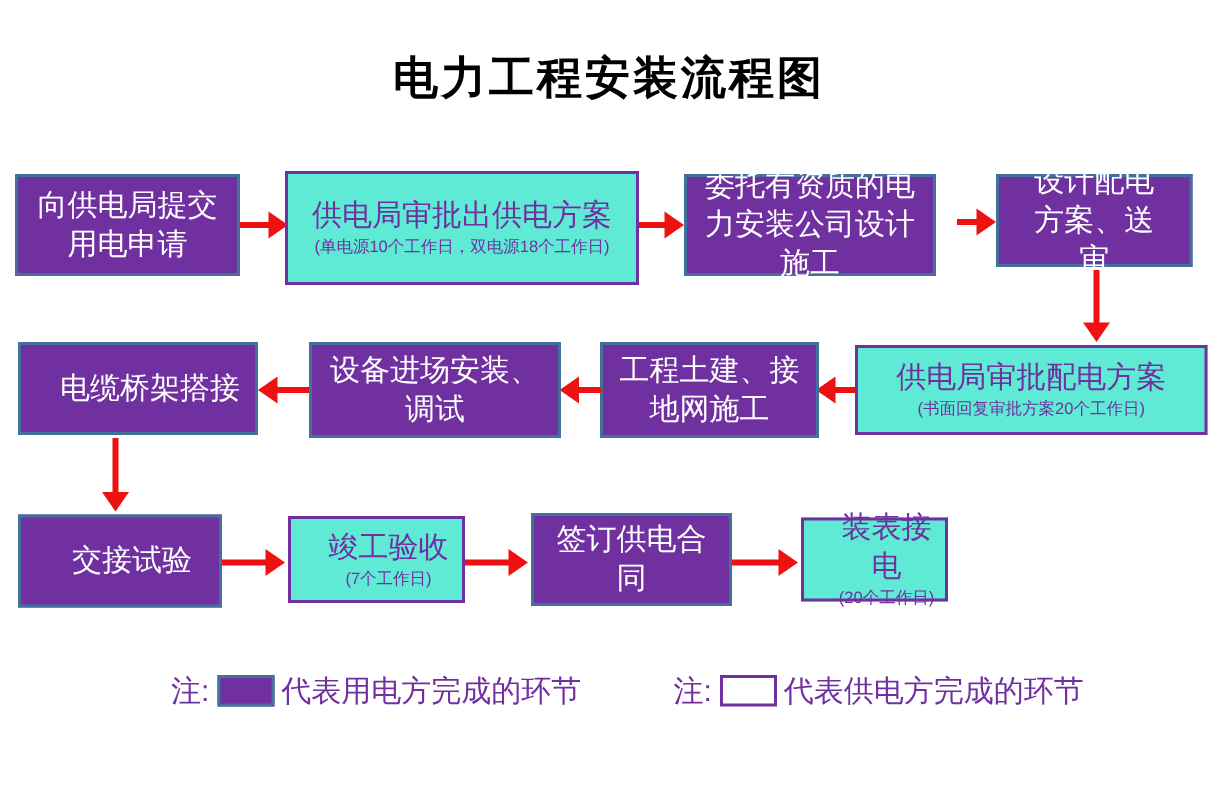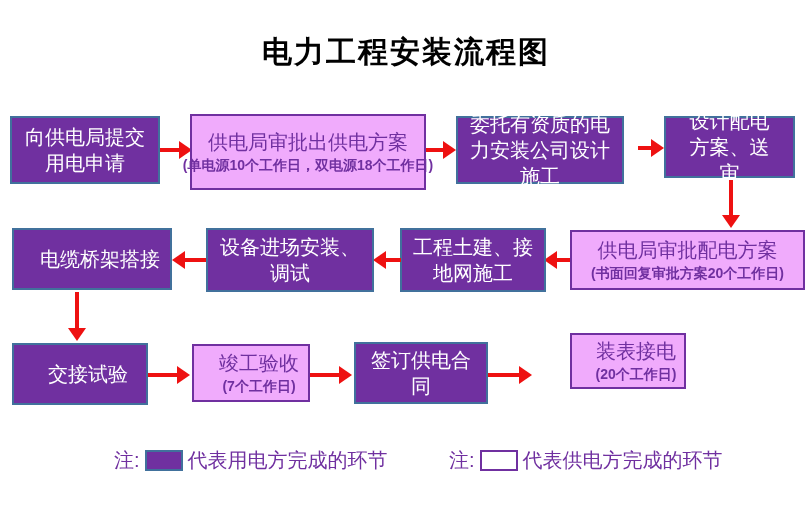--- a/index.html
+++ b/index.html
@@ -13,24 +13,24 @@
     font-size:30px;font-weight:700;color:#000;letter-spacing:2px;
   }
   .box{
     position:absolute;display:flex;flex-direction:column;align-items:center;justify-content:center;
     text-align:center;box-sizing:border-box;line-height:1.3;padding-left:16px;
   }
   .box.purple{
     background:#7030A0;border:2px solid #41719C;color:#ffffff;
   }
   .box.white{
-    background:#f0abfc;border:2px solid #7030A0;color:#7030A0;
+    background:#5eead4;border:2px solid #7030A0;color:#7030A0;
   }
   .box .lbl{font-size:20px;}
-  .box .sub{font-size:14px;white-space:nowrap;margin-top:1px;font-weight:bold;}
+  .box .sub{font-size:11px;white-space:nowrap;margin-top:1px;}
   
   .arr{position:absolute;}
   .arr .shaft{position:absolute;background:#ee1111;}
   .arr .head{position:absolute;width:0;height:0;}
   .arr.right{height:18px;}
   .arr.right .shaft{left:0;right:11px;top:7px;height:4px;}
   .arr.right .head{right:0;top:0;border-top:9px solid transparent;border-bottom:9px solid transparent;border-left:13px solid #ee1111;}
   .arr.left{height:18px;}
   .arr.left .shaft{left:11px;right:0;top:7px;height:4px;}
   .arr.left .head{left:0;top:0;border-top:9px solid transparent;border-bottom:9px solid transparent;border-right:13px solid #ee1111;}
@@ -148,21 +148,21 @@
 
   <div class="box purple" style="left:354px;top:342px;width:134px;height:62px;padding:0 12px;">
     <span class="lbl">签订供电合同</span>
   </div>
 
   <div class="arr right" style="left:488px;top:366px;width:44px;">
     <span class="shaft"></span>
       <span class="head"></span>
   </div>
 
-  <div class="box white" style="left:534px;top:333px;width:116px;height:56px;margin-left:36px;">
+  <div class="box white" style="left:534px;top:345px;width:98px;height:56px;">
     <span class="lbl">装表接电</span>
     <span class="sub">(20个工作日)</span>
   </div>
 
   <div class="legend" style="left:114px;top:447px;">
     <span>注:</span>
     <span class="swatch purple"></span>
     <span>代表用电方完成的环节</span>
   </div>
 

